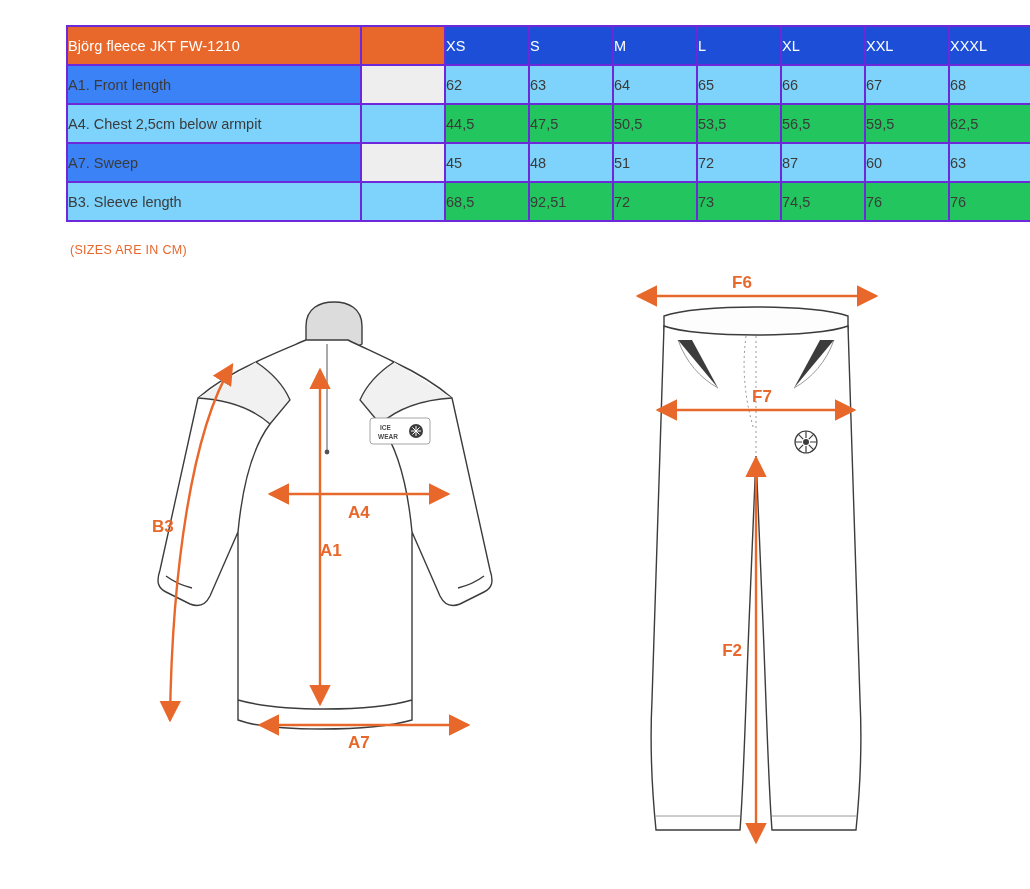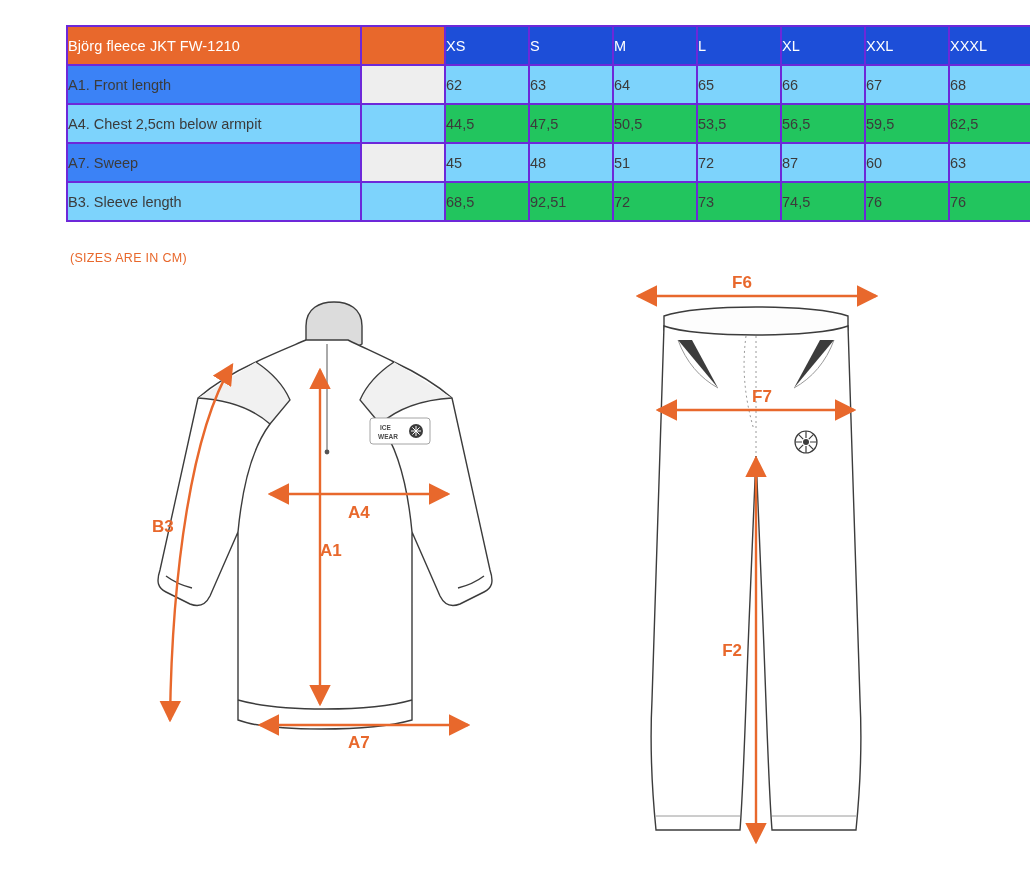--- a/index.html
+++ b/index.html
@@ -78,21 +78,20 @@
     background: #22c55e;
   }
 
   .units-note {
     position: absolute;
     left: 70px;
     top: 243px;
     color: #e8682c;
     font-size: 12.5px;
     letter-spacing: .3px;
-    margin-top: 8px;
   }
 
   
   .figure-area {
     position: absolute;
     left: 0;
     top: 270px;
     width: 1030px;
     height: 610px;
   }

